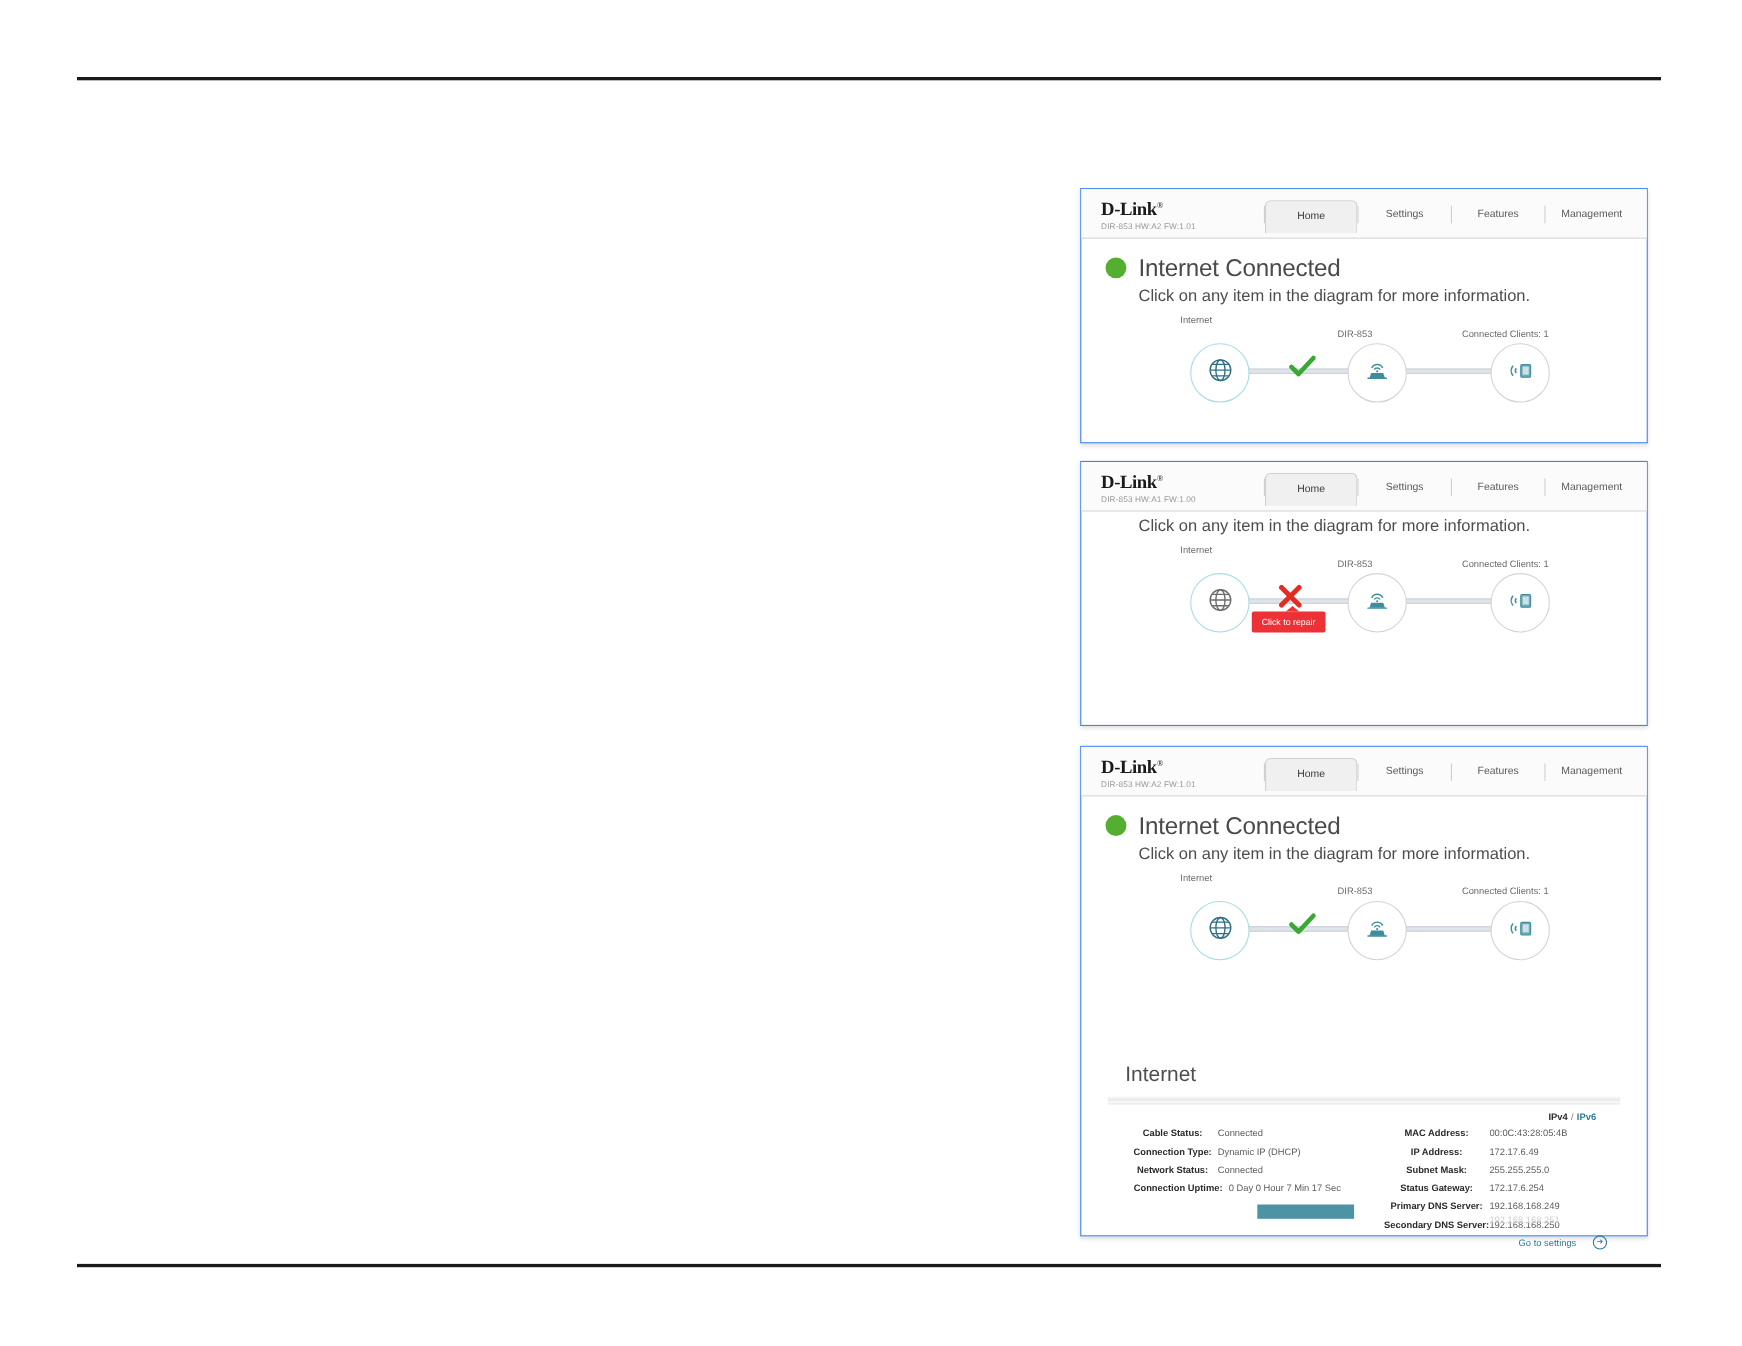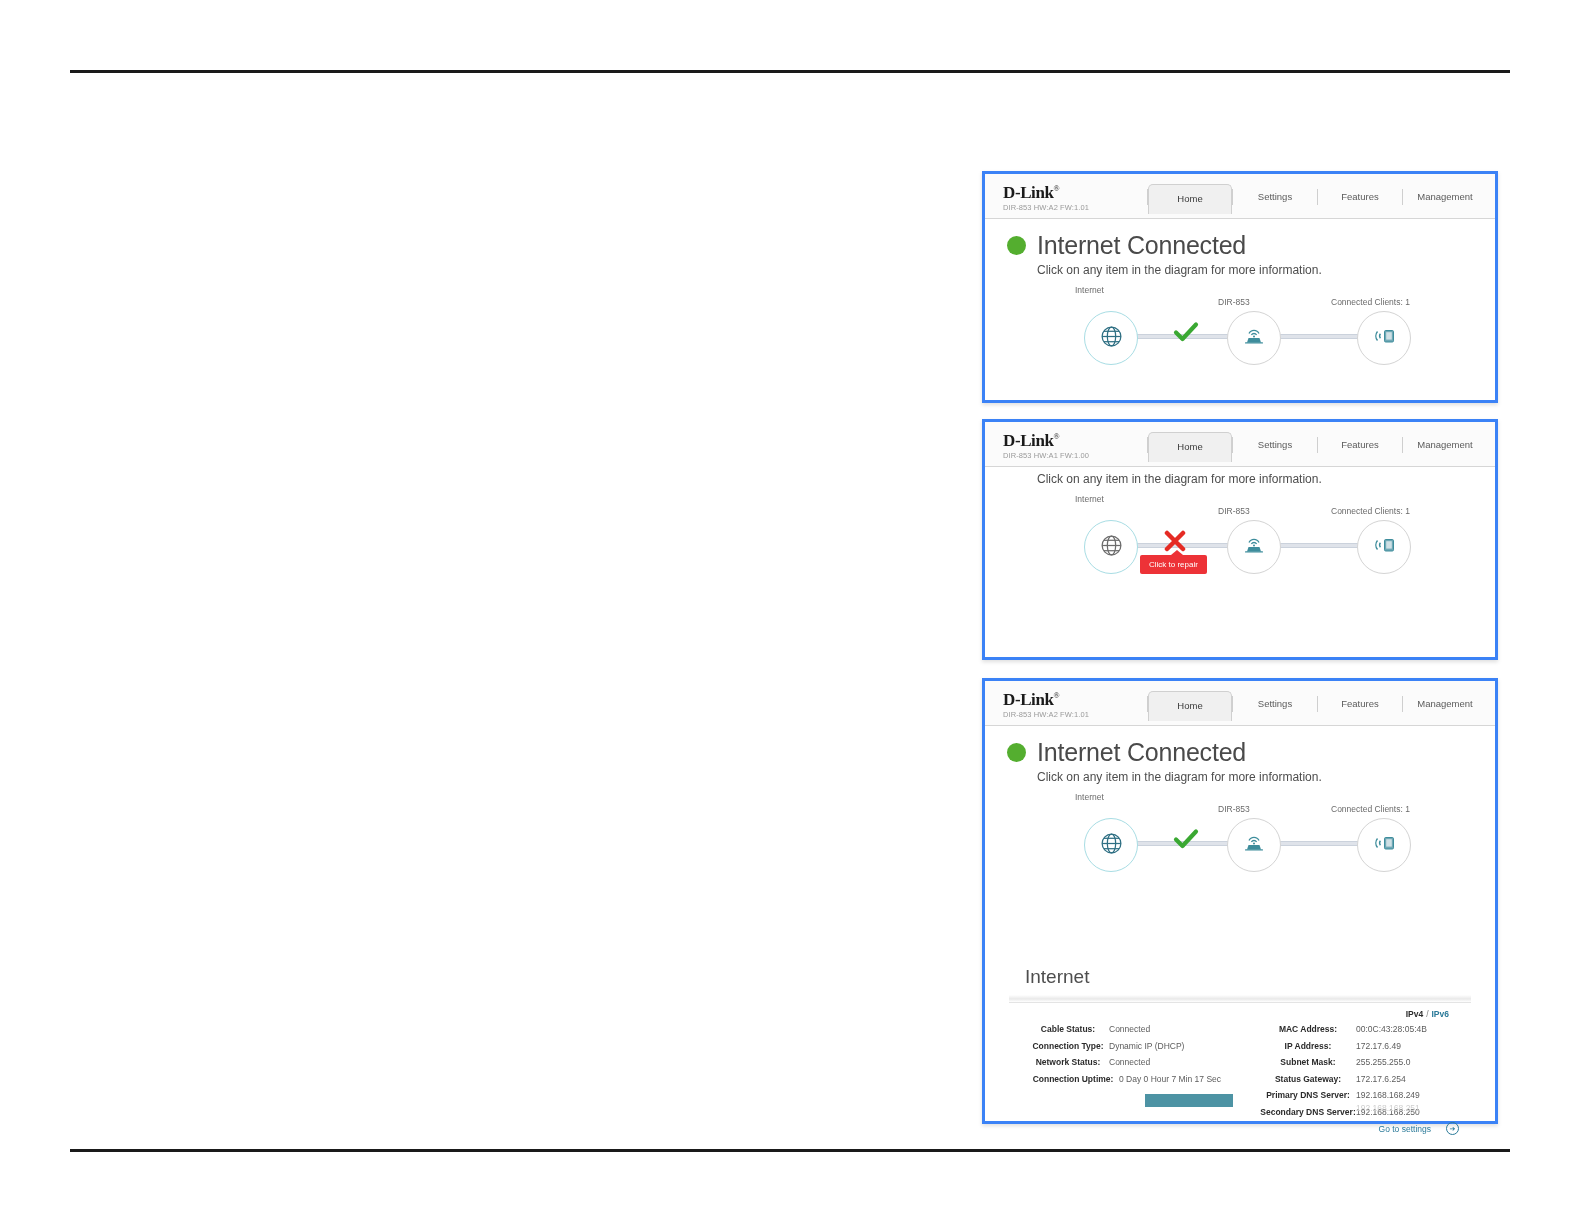--- a/index.html
+++ b/index.html
@@ -24,21 +24,21 @@
     height: 3px;
     background: #1a1a1a;
   }
   .page-rule.top { top: 70px; }
   .page-rule.bottom { top: 1149px; }
 
   
   .panel {
     position: absolute;
     background: #ffffff;
-    border: 3px solid #3b82f6;
+    border: 1px solid #3b82f6;
     box-sizing: border-box;
     box-shadow: 0 2px 4px rgba(0,0,0,0.13);
   }
   #panel-1 { left: 982px; top: 171px; width: 516px; height: 232px; }
   #panel-2 { left: 982px; top: 419px; width: 516px; height: 241px; }
   #panel-3 { left: 982px; top: 678px; width: 516px; height: 446px; }
 
   
   .panel-header {
     position: relative;
@@ -119,28 +119,28 @@
   .status-dot {
     width: 19px;
     height: 19px;
     border-radius: 50%;
     margin-right: 11px;
     flex: 0 0 auto;
   }
   .dot-green { background: #54ae2f; }
   .dot-red  { background: #e52b24; }
   .status-title {
-    font-size: 25px;
+    font-size: 22px;
     font-weight: 300;
     color: #4a4a4a;
     letter-spacing: -0.2px;
     line-height: 25px;
   }
   .status-hint {
-    font-size: 12px;
+    font-size: 15px;
     color: #4d4d4d;
     margin: 5px 0 0 52px;
   }
 
   
   .diagram {
     position: relative;
     height: 104px;
     margin-top: 8px;
   }

